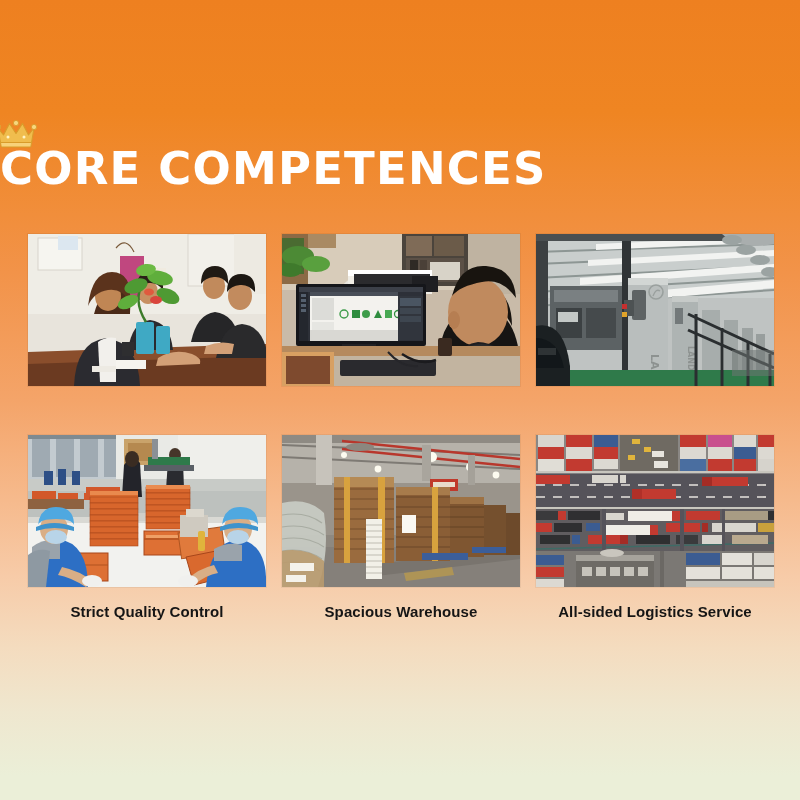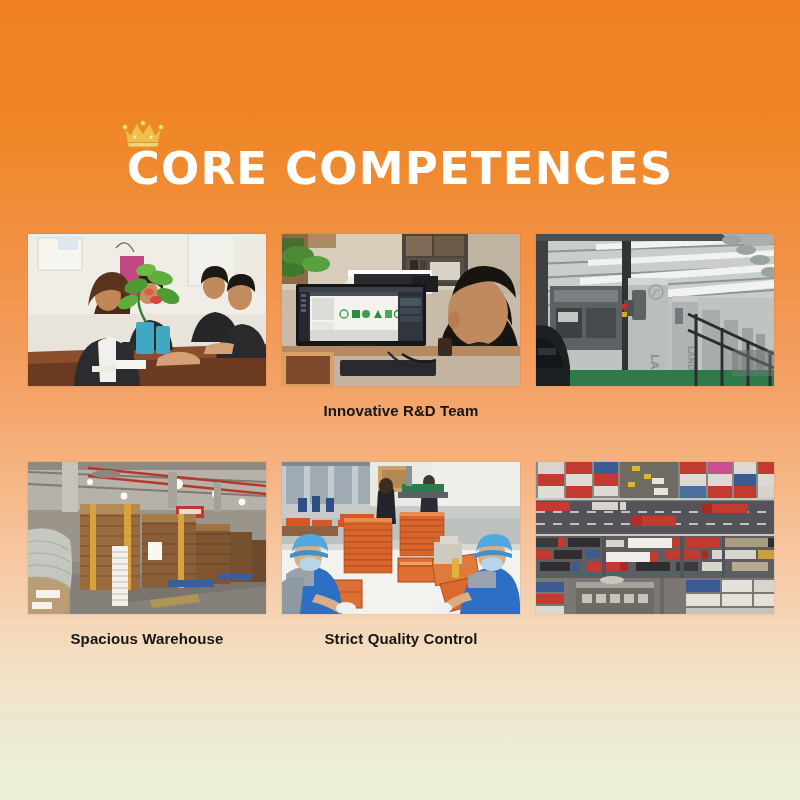--- a/index.html
+++ b/index.html
@@ -19,21 +19,20 @@
       #F7CBA8 72%,
       #F4DCBF 81%,
       #EFE7CF 89%,
       #EBEFD8 97%,
       #EBEFD8 100%);
   }
 
   
   .header{
     position:absolute;left:0;top:146px;width:800px;
-    text-align:center;
   }
   .title-wrap{position:relative;display:inline-block;}
   .crown{
     position:absolute;left:-6px;top:-30px;width:44px;height:34px;
   }
   .page-title{
     display:block;
     font-family:"DejaVu Sans","Liberation Sans",sans-serif;
     font-size:45px;
     font-weight:bold;
@@ -205,23 +204,20 @@
             <rect x="0" y="112" width="238" height="12" fill="#B58A5E"></rect>
             <rect x="0" y="122" width="238" height="30" fill="#C2B4A0"></rect>
             <rect x="58" y="126" width="96" height="16" rx="2" fill="#2A2A2E"></rect>
             <rect x="0" y="118" width="52" height="34" fill="#D8A062"></rect>
             <rect x="4" y="122" width="44" height="28" fill="#7E4A2E"></rect>
             <path d="M120 120 q18 12 34 6" stroke="#1B1B1E" stroke-width="2.5" fill="none"></path>
             <path d="M106 118 q14 16 30 14" stroke="#26262A" stroke-width="2" fill="none"></path>
             <rect x="156" y="104" width="14" height="18" rx="2" fill="#3A2A20"></rect>
           </svg>
         </div>
-        <div class="caption cap-one">
-          <div>Innovative R&amp;D Team</div>
-        </div>
       </div>
 
       <div class="cell">
         <div class="thumb">
           <svg viewBox="0 0 238 152" preserveAspectRatio="none">
             <rect width="238" height="152" fill="#BFC3C2"></rect>
             <rect x="0" y="0" width="238" height="64" fill="#C9CECD"></rect>
             <g stroke="#8D9694" stroke-width="2" fill="none">
               <path d="M0 6 L238 2"></path>
                 <path d="M0 18 L238 10"></path>
@@ -286,20 +282,131 @@
         <div class="caption">
         </div>
       </div>
     </div>
 
     <div class="row bottom">
 
       <div class="cell">
         <div class="thumb">
           <svg viewBox="0 0 238 152" preserveAspectRatio="none">
+            <rect width="238" height="152" fill="#E6E7E4"></rect>
+            <rect x="0" y="0" width="238" height="54" fill="#DDE0DE"></rect>
+            <rect x="0" y="0" width="88" height="44" fill="#C3CBD0"></rect>
+            <g fill="#9FAAB2">
+              <rect x="4" y="2" width="18" height="40"></rect>
+              <rect x="28" y="2" width="18" height="40"></rect>
+              <rect x="52" y="2" width="18" height="40"></rect>
+              <rect x="76" y="2" width="12" height="40"></rect>
+            </g>
+            <rect x="0" y="0" width="88" height="4" fill="#7E8A91"></rect>
+            <rect x="88" y="0" width="150" height="46" fill="#E9EAE6"></rect>
+            <rect x="150" y="0" width="88" height="60" fill="#EFEFEB"></rect>
+            <rect x="96" y="4" width="34" height="26" fill="#C9A36A"></rect>
+            <rect x="100" y="8" width="26" height="18" fill="#B5894F"></rect>
+            <rect x="0" y="44" width="238" height="44" fill="#C8CBC7"></rect>
+            <rect x="0" y="56" width="238" height="28" fill="#BDC1BE"></rect>
+            <g fill="#D2582A">
+              <rect x="4" y="56" width="24" height="12"></rect>
+              <rect x="30" y="58" width="20" height="10"></rect>
+              <rect x="58" y="52" width="34" height="8"></rect>
+              <rect x="56" y="58" width="36" height="7"></rect>
+            </g>
+            <rect x="0" y="64" width="56" height="10" fill="#8E6240"></rect>
+            <g fill="#2D4F86">
+              <rect x="16" y="36" width="9" height="14"></rect>
+              <rect x="30" y="34" width="8" height="16"></rect>
+              <rect x="44" y="36" width="8" height="14"></rect>
+            </g>
+            <path d="M96 30 q8 -12 16 -2 l2 34 l-20 0 z" fill="#23242A"></path>
+            <ellipse cx="104" cy="24" rx="7" ry="8" fill="#3A2C22"></ellipse>
+            <path d="M140 26 q8 -10 15 0 l1 28 l-18 0 z" fill="#2A2B30"></path>
+            <ellipse cx="147" cy="20" rx="6" ry="7" fill="#46362A"></ellipse>
+            <rect x="120" y="22" width="42" height="8" fill="#2E7A4A"></rect>
+            <rect x="124" y="4" width="6" height="20" fill="#8A9096"></rect>
+            <rect x="116" y="30" width="50" height="6" fill="#5A6066"></rect>
+            <rect x="0" y="84" width="238" height="68" fill="#F2F2EF"></rect>
+            <rect x="0" y="82" width="238" height="6" fill="#D9D9D4"></rect>
+            <rect x="86" y="78" width="70" height="8" fill="#CFCFCA"></rect>
+            <g>
+              <rect x="62" y="56" width="48" height="6" fill="#D96A2E"></rect>
+              <g fill="#D8662C" stroke="#A8471B" stroke-width=".6">
+                <rect x="62" y="62" width="48" height="6"></rect>
+                <rect x="62" y="68" width="48" height="6"></rect>
+                <rect x="62" y="74" width="48" height="6"></rect>
+                <rect x="62" y="80" width="48" height="6"></rect>
+                <rect x="62" y="86" width="48" height="6"></rect>
+                <rect x="62" y="92" width="48" height="6"></rect>
+                <rect x="62" y="98" width="48" height="6"></rect>
+                <rect x="62" y="104" width="48" height="7"></rect>
+              </g>
+              <rect x="62" y="56" width="48" height="4" fill="#E98A4E"></rect>
+            </g>
+            <g>
+              <g fill="#D8662C" stroke="#A8471B" stroke-width=".6">
+                <rect x="118" y="52" width="44" height="6"></rect>
+                <rect x="118" y="58" width="44" height="6"></rect>
+                <rect x="118" y="64" width="44" height="6"></rect>
+                <rect x="118" y="70" width="44" height="6"></rect>
+                <rect x="118" y="76" width="44" height="6"></rect>
+                <rect x="118" y="82" width="44" height="6"></rect>
+                <rect x="118" y="88" width="44" height="6"></rect>
+              </g>
+              <rect x="118" y="50" width="44" height="4" fill="#EA8C50"></rect>
+            </g>
+            <g>
+              <rect x="116" y="96" width="44" height="24" fill="#DE7034" stroke="#A8471B"></rect>
+              <path d="M116 104 L160 104" stroke="#B1521F" stroke-width="1.4"></path>
+              <rect x="118" y="100" width="40" height="3" fill="#EFA066"></rect>
+            </g>
+            <rect x="150" y="98" width="44" height="26" fill="#E07A3C" stroke="#AD5522" transform="rotate(-8 150 98)"></rect>
+            <g>
+              <rect x="36" y="118" width="44" height="28" fill="#DD7034" stroke="#A8471B"></rect>
+              <path d="M36 130 L80 130" stroke="#B1521F" stroke-width="1.2"></path>
+            </g>
+            <g>
+              <path d="M158 122 l40 -8 l8 26 l-40 10 z" fill="#D9692E" stroke="#A8471B"></path>
+            </g>
+            <rect x="152" y="80" width="28" height="22" fill="#CFCAC0"></rect>
+            <rect x="158" y="74" width="18" height="8" fill="#DCD8CE"></rect>
+            <rect x="170" y="96" width="7" height="20" rx="2" fill="#E0B43C"></rect>
+            <g>
+              <path d="M0 152 q2 -44 30 -48 q30 4 30 48 z" fill="#2D6FC4"></path>
+              <path d="M4 112 q14 -10 28 -6 l0 18 l-28 0 z" fill="#9AA3AB"></path>
+              <path d="M0 120 q10 -8 22 -4 l-4 36 l-20 0 z" fill="#8E99A2"></path>
+              <ellipse cx="26" cy="94" rx="14" ry="15" fill="#D9AE86"></ellipse>
+              <path d="M10 90 q2 -18 18 -18 q18 0 18 18 q-2 -6 -18 -6 q-16 0 -18 6 z" fill="#4FA8E0"></path>
+              <path d="M8 92 q18 -8 38 0 l0 4 q-20 -6 -38 0 z" fill="#3E93CC"></path>
+              <ellipse cx="28" cy="102" rx="11" ry="7" fill="#B8D4E8"></ellipse>
+              <path d="M34 132 q18 4 30 14 l-6 6 q-16 -10 -28 -12 z" fill="#D9AE86"></path>
+              <ellipse cx="64" cy="146" rx="10" ry="6" fill="#F0F0EE"></ellipse>
+            </g>
+            <g>
+              <path d="M178 152 q4 -44 32 -48 q30 4 28 48 z" fill="#2D6FC4"></path>
+              <path d="M186 114 q14 -8 28 -4 l0 16 l-28 0 z" fill="#9AA3AB"></path>
+              <ellipse cx="210" cy="94" rx="14" ry="15" fill="#D9AE86"></ellipse>
+              <path d="M194 90 q2 -18 18 -18 q18 0 18 18 q-2 -6 -18 -6 q-16 0 -18 6 z" fill="#4FA8E0"></path>
+              <path d="M192 92 q18 -8 38 0 l0 4 q-20 -6 -38 0 z" fill="#3E93CC"></path>
+              <ellipse cx="210" cy="102" rx="11" ry="7" fill="#B8D4E8"></ellipse>
+              <path d="M186 130 q-16 4 -26 14 l6 6 q12 -10 24 -12 z" fill="#D9AE86"></path>
+              <ellipse cx="160" cy="146" rx="10" ry="6" fill="#F0F0EE"></ellipse>
+            </g>
+          </svg>
+        </div>
+        <div class="caption cap-one">
+          <div>Strict Quality Control</div>
+        </div>
+      </div>
+
+      <div class="cell">
+        <div class="thumb">
+          <svg viewBox="0 0 238 152" preserveAspectRatio="none">
             <rect width="238" height="152" fill="#9A948B"></rect>
             <rect x="0" y="0" width="238" height="48" fill="#B6B2AA"></rect>
             <rect x="0" y="0" width="238" height="8" fill="#8E8A83"></rect>
             <g stroke="#7E7A74" stroke-width="2" fill="none">
               <path d="M0 10 L238 20"></path>
               <path d="M0 22 L238 34"></path>
             </g>
             <g stroke="#B8372C" stroke-width="2.4" fill="none">
               <path d="M60 6 L238 24"></path>
               <path d="M60 14 L238 32"></path>
@@ -390,131 +497,20 @@
               </g>
               <rect x="120" y="80" width="14" height="18" fill="#FAF8F2"></rect>
             </g>
             <rect x="140" y="118" width="46" height="7" fill="#3B5E9A"></rect>
             <rect x="190" y="112" width="34" height="6" fill="#3B5E9A"></rect>
             <path d="M122 138 L170 132 L172 140 L124 146 Z" fill="#C9A23E" opacity=".6"></path>
           </svg>
         </div>
         <div class="caption cap-one">
           <div>Spacious Warehouse</div>
-        </div>
-      </div>
-
-      <div class="cell">
-        <div class="thumb">
-          <svg viewBox="0 0 238 152" preserveAspectRatio="none">
-            <rect width="238" height="152" fill="#E6E7E4"></rect>
-            <rect x="0" y="0" width="238" height="54" fill="#DDE0DE"></rect>
-            <rect x="0" y="0" width="88" height="44" fill="#C3CBD0"></rect>
-            <g fill="#9FAAB2">
-              <rect x="4" y="2" width="18" height="40"></rect>
-              <rect x="28" y="2" width="18" height="40"></rect>
-              <rect x="52" y="2" width="18" height="40"></rect>
-              <rect x="76" y="2" width="12" height="40"></rect>
-            </g>
-            <rect x="0" y="0" width="88" height="4" fill="#7E8A91"></rect>
-            <rect x="88" y="0" width="150" height="46" fill="#E9EAE6"></rect>
-            <rect x="150" y="0" width="88" height="60" fill="#EFEFEB"></rect>
-            <rect x="96" y="4" width="34" height="26" fill="#C9A36A"></rect>
-            <rect x="100" y="8" width="26" height="18" fill="#B5894F"></rect>
-            <rect x="0" y="44" width="238" height="44" fill="#C8CBC7"></rect>
-            <rect x="0" y="56" width="238" height="28" fill="#BDC1BE"></rect>
-            <g fill="#D2582A">
-              <rect x="4" y="56" width="24" height="12"></rect>
-              <rect x="30" y="58" width="20" height="10"></rect>
-              <rect x="58" y="52" width="34" height="8"></rect>
-              <rect x="56" y="58" width="36" height="7"></rect>
-            </g>
-            <rect x="0" y="64" width="56" height="10" fill="#8E6240"></rect>
-            <g fill="#2D4F86">
-              <rect x="16" y="36" width="9" height="14"></rect>
-              <rect x="30" y="34" width="8" height="16"></rect>
-              <rect x="44" y="36" width="8" height="14"></rect>
-            </g>
-            <path d="M96 30 q8 -12 16 -2 l2 34 l-20 0 z" fill="#23242A"></path>
-            <ellipse cx="104" cy="24" rx="7" ry="8" fill="#3A2C22"></ellipse>
-            <path d="M140 26 q8 -10 15 0 l1 28 l-18 0 z" fill="#2A2B30"></path>
-            <ellipse cx="147" cy="20" rx="6" ry="7" fill="#46362A"></ellipse>
-            <rect x="120" y="22" width="42" height="8" fill="#2E7A4A"></rect>
-            <rect x="124" y="4" width="6" height="20" fill="#8A9096"></rect>
-            <rect x="116" y="30" width="50" height="6" fill="#5A6066"></rect>
-            <rect x="0" y="84" width="238" height="68" fill="#F2F2EF"></rect>
-            <rect x="0" y="82" width="238" height="6" fill="#D9D9D4"></rect>
-            <rect x="86" y="78" width="70" height="8" fill="#CFCFCA"></rect>
-            <g>
-              <rect x="62" y="56" width="48" height="6" fill="#D96A2E"></rect>
-              <g fill="#D8662C" stroke="#A8471B" stroke-width=".6">
-                <rect x="62" y="62" width="48" height="6"></rect>
-                <rect x="62" y="68" width="48" height="6"></rect>
-                <rect x="62" y="74" width="48" height="6"></rect>
-                <rect x="62" y="80" width="48" height="6"></rect>
-                <rect x="62" y="86" width="48" height="6"></rect>
-                <rect x="62" y="92" width="48" height="6"></rect>
-                <rect x="62" y="98" width="48" height="6"></rect>
-                <rect x="62" y="104" width="48" height="7"></rect>
-              </g>
-              <rect x="62" y="56" width="48" height="4" fill="#E98A4E"></rect>
-            </g>
-            <g>
-              <g fill="#D8662C" stroke="#A8471B" stroke-width=".6">
-                <rect x="118" y="52" width="44" height="6"></rect>
-                <rect x="118" y="58" width="44" height="6"></rect>
-                <rect x="118" y="64" width="44" height="6"></rect>
-                <rect x="118" y="70" width="44" height="6"></rect>
-                <rect x="118" y="76" width="44" height="6"></rect>
-                <rect x="118" y="82" width="44" height="6"></rect>
-                <rect x="118" y="88" width="44" height="6"></rect>
-              </g>
-              <rect x="118" y="50" width="44" height="4" fill="#EA8C50"></rect>
-            </g>
-            <g>
-              <rect x="116" y="96" width="44" height="24" fill="#DE7034" stroke="#A8471B"></rect>
-              <path d="M116 104 L160 104" stroke="#B1521F" stroke-width="1.4"></path>
-              <rect x="118" y="100" width="40" height="3" fill="#EFA066"></rect>
-            </g>
-            <rect x="150" y="98" width="44" height="26" fill="#E07A3C" stroke="#AD5522" transform="rotate(-8 150 98)"></rect>
-            <g>
-              <rect x="36" y="118" width="44" height="28" fill="#DD7034" stroke="#A8471B"></rect>
-              <path d="M36 130 L80 130" stroke="#B1521F" stroke-width="1.2"></path>
-            </g>
-            <g>
-              <path d="M158 122 l40 -8 l8 26 l-40 10 z" fill="#D9692E" stroke="#A8471B"></path>
-            </g>
-            <rect x="152" y="80" width="28" height="22" fill="#CFCAC0"></rect>
-            <rect x="158" y="74" width="18" height="8" fill="#DCD8CE"></rect>
-            <rect x="170" y="96" width="7" height="20" rx="2" fill="#E0B43C"></rect>
-            <g>
-              <path d="M0 152 q2 -44 30 -48 q30 4 30 48 z" fill="#2D6FC4"></path>
-              <path d="M4 112 q14 -10 28 -6 l0 18 l-28 0 z" fill="#9AA3AB"></path>
-              <path d="M0 120 q10 -8 22 -4 l-4 36 l-20 0 z" fill="#8E99A2"></path>
-              <ellipse cx="26" cy="94" rx="14" ry="15" fill="#D9AE86"></ellipse>
-              <path d="M10 90 q2 -18 18 -18 q18 0 18 18 q-2 -6 -18 -6 q-16 0 -18 6 z" fill="#4FA8E0"></path>
-              <path d="M8 92 q18 -8 38 0 l0 4 q-20 -6 -38 0 z" fill="#3E93CC"></path>
-              <ellipse cx="28" cy="102" rx="11" ry="7" fill="#B8D4E8"></ellipse>
-              <path d="M34 132 q18 4 30 14 l-6 6 q-16 -10 -28 -12 z" fill="#D9AE86"></path>
-              <ellipse cx="64" cy="146" rx="10" ry="6" fill="#F0F0EE"></ellipse>
-            </g>
-            <g>
-              <path d="M178 152 q4 -44 32 -48 q30 4 28 48 z" fill="#2D6FC4"></path>
-              <path d="M186 114 q14 -8 28 -4 l0 16 l-28 0 z" fill="#9AA3AB"></path>
-              <ellipse cx="210" cy="94" rx="14" ry="15" fill="#D9AE86"></ellipse>
-              <path d="M194 90 q2 -18 18 -18 q18 0 18 18 q-2 -6 -18 -6 q-16 0 -18 6 z" fill="#4FA8E0"></path>
-              <path d="M192 92 q18 -8 38 0 l0 4 q-20 -6 -38 0 z" fill="#3E93CC"></path>
-              <ellipse cx="210" cy="102" rx="11" ry="7" fill="#B8D4E8"></ellipse>
-              <path d="M186 130 q-16 4 -26 14 l6 6 q12 -10 24 -12 z" fill="#D9AE86"></path>
-              <ellipse cx="160" cy="146" rx="10" ry="6" fill="#F0F0EE"></ellipse>
-            </g>
-          </svg>
-        </div>
-        <div class="caption cap-one">
-          <div>Strict Quality Control</div>
         </div>
       </div>
 
       <div class="cell">
         <div class="thumb">
           <svg viewBox="0 0 238 152" preserveAspectRatio="none">
             <rect width="238" height="152" fill="#8E8E8C"></rect>
             <rect x="0" y="0" width="238" height="38" fill="#8A8784"></rect>
             <g>
               <rect x="2" y="0" width="26" height="12" fill="#D8D5CE"></rect>
@@ -621,16 +617,19 @@
               <rect x="150" y="132" width="34" height="12" fill="#E4E1DA"></rect>
               <rect x="186" y="118" width="30" height="12" fill="#E4E1DA"></rect>
               <rect x="186" y="132" width="30" height="12" fill="#E4E1DA"></rect>
               <rect x="218" y="118" width="20" height="12" fill="#D8D5CE"></rect>
               <rect x="218" y="132" width="20" height="12" fill="#E4E1DA"></rect>
               <rect x="150" y="146" width="88" height="6" fill="#C7C4BC"></rect>
             </g>
             <rect x="124" y="116" width="4" height="36" fill="#6B6864"></rect>
           </svg>
         </div>
+        <div class="caption cap-one">
+          <div>All-sided Logistics Service</div>
+        </div>
       </div>
     </div>
   </div>
 </div>
 
 </body></html>

